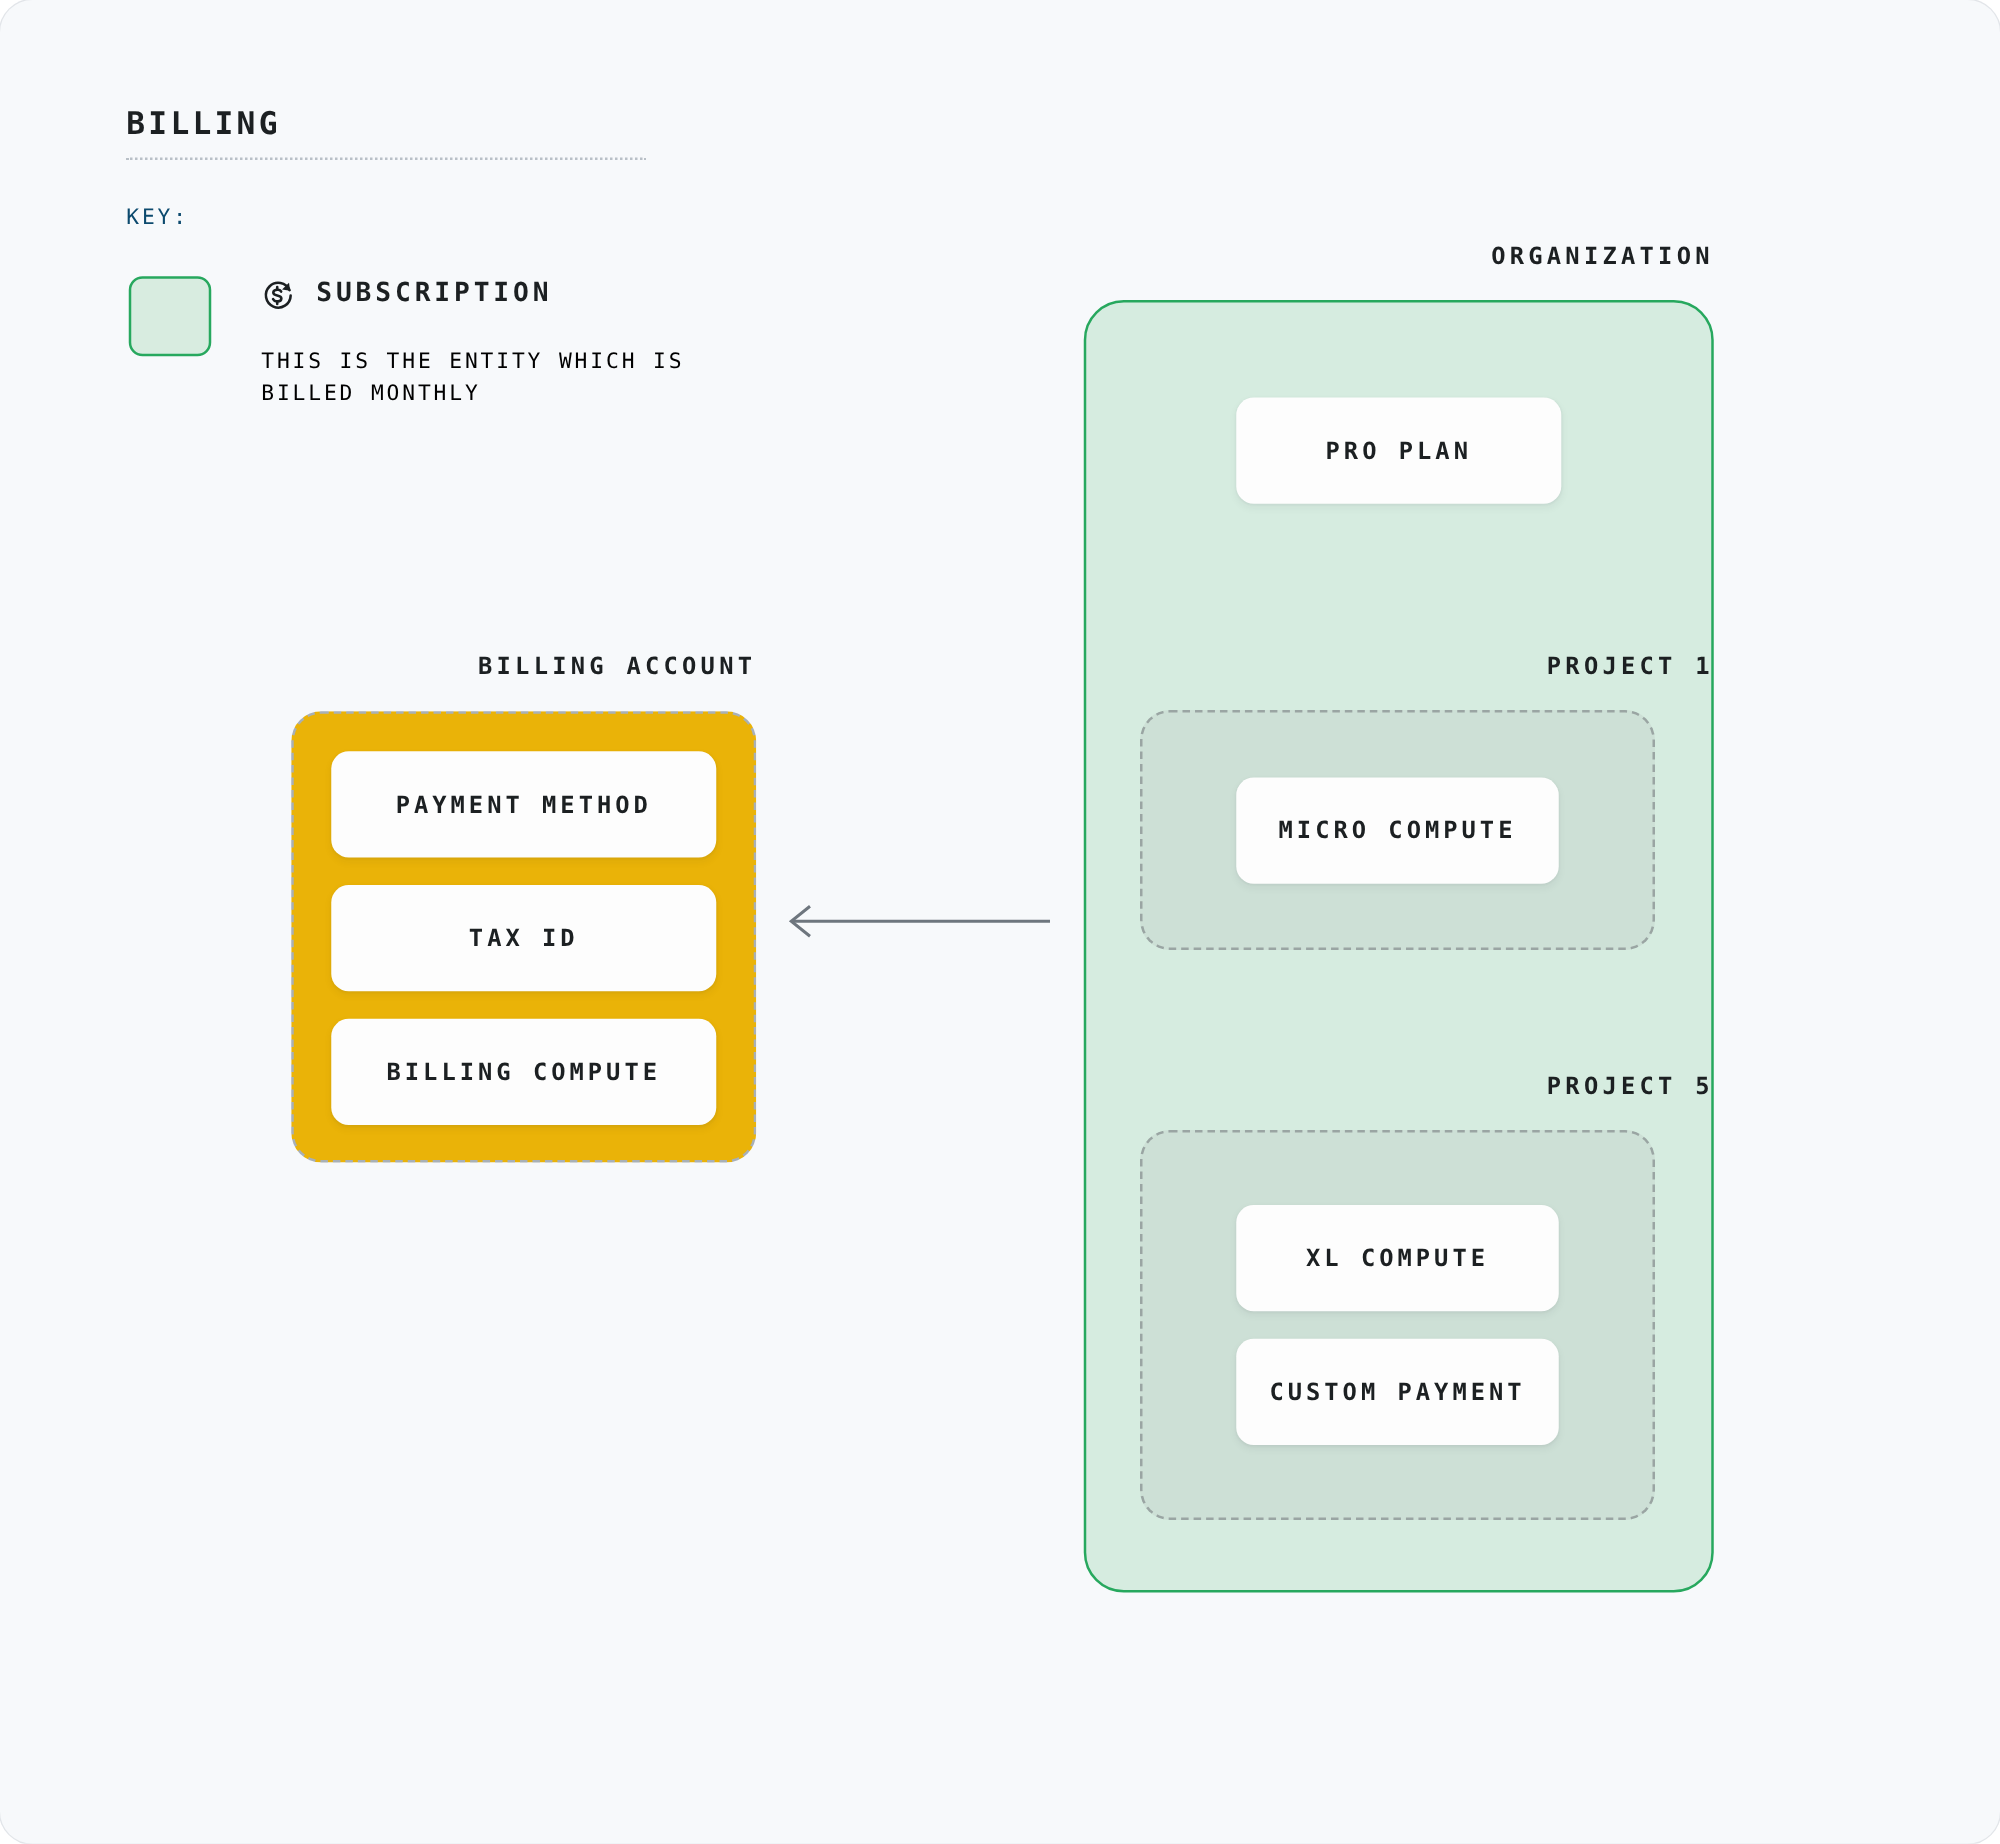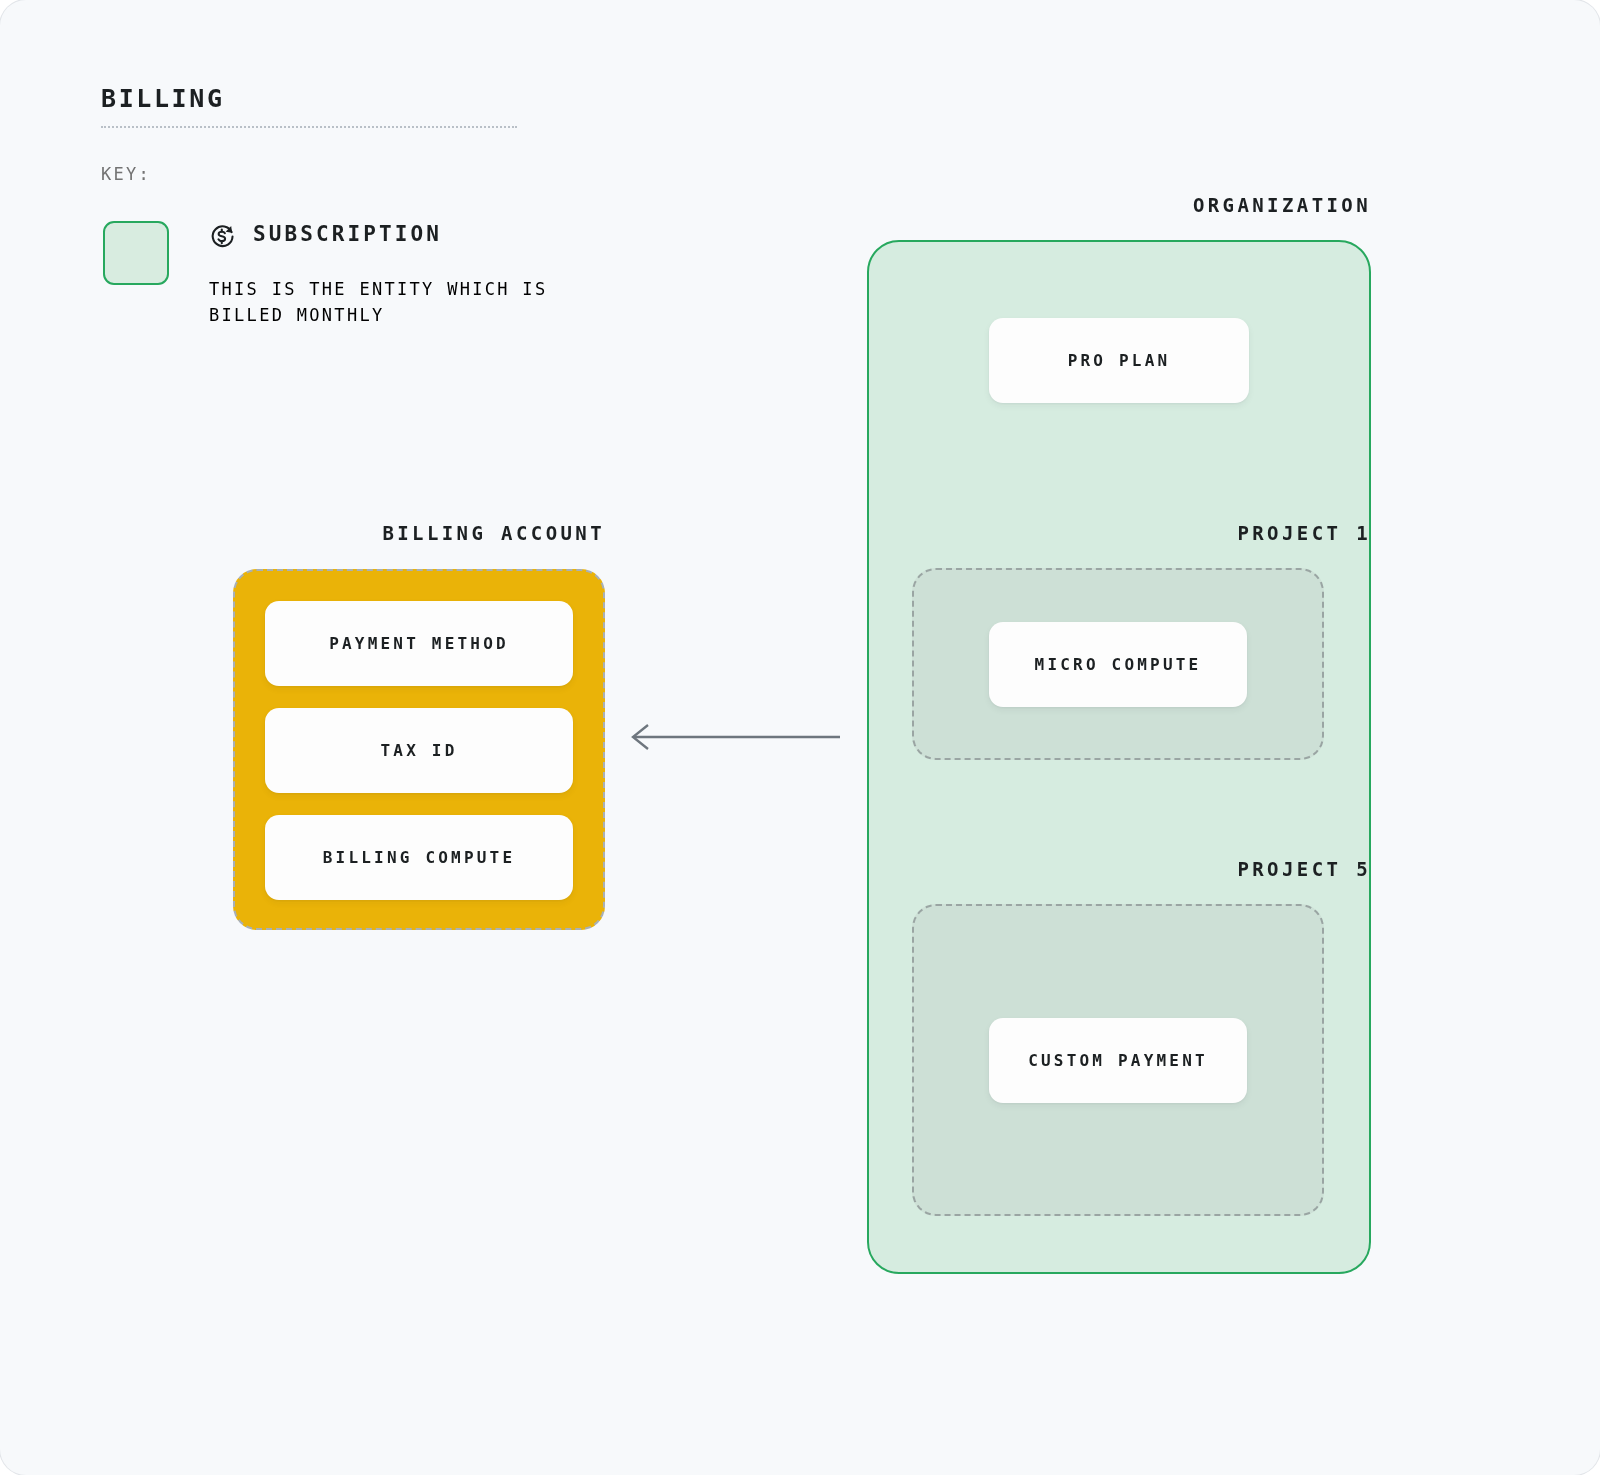--- a/index.html
+++ b/index.html
@@ -47,21 +47,21 @@
     border-top: 2px dotted #b9c0c7;
   }
 
   
   .key-label {
     position: absolute;
     left: 101px;
     top: 164px;
     font-size: 17px;
     letter-spacing: 2.3px;
-    color: #737373;
+    color: #0c4a6e;
     white-space: nowrap;
   }
   .key-swatch {
     position: absolute;
     left: 103px;
     top: 221px;
     width: 66px;
     height: 64px;
     background: #d8ece0;
     border: 2.5px solid #27a85e;
@@ -136,21 +136,21 @@
   .card {
     background: #fdfdfd;
     border-radius: 14px;
     height: 85px;
     display: flex;
     align-items: center;
     justify-content: center;
     box-shadow: 0 3px 7px rgba(30,40,50,0.055), 0 1px 2px rgba(30,40,50,0.05);
   }
   .card-label {
-    font-size: 16px;
+    font-size: 19px;
     font-weight: 700;
     letter-spacing: 3.2px;
     color: #1c2022;
     white-space: nowrap;
   }
 
   
   .arrow {
     position: absolute;
     left: 628px;
@@ -275,17 +275,20 @@
   <div class="group-caption proj-caption-1">PROJECT 1</div>
   <div class="proj-box proj-box-1">
     <div class="card">
       <span class="card-label">MICRO COMPUTE</span>
     </div>
   </div>
 
   <div class="group-caption proj-caption-2">PROJECT 5</div>
   <div class="proj-box proj-box-2">
     <div class="card">
+      <span class="card-label">XL COMPUTE</span>
+    </div>
+    <div class="card">
       <span class="card-label">CUSTOM PAYMENT</span>
     </div>
   </div>
 
 </div>
 
 </body></html>

